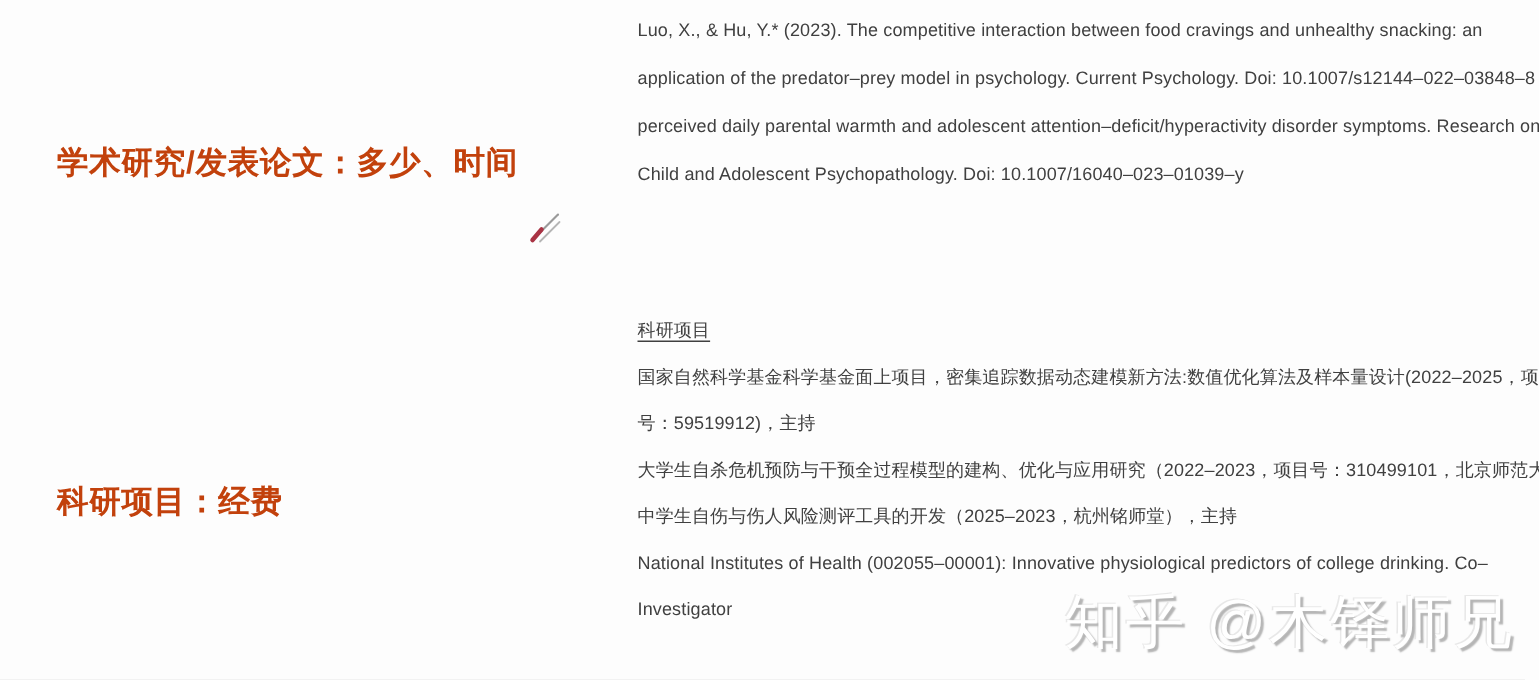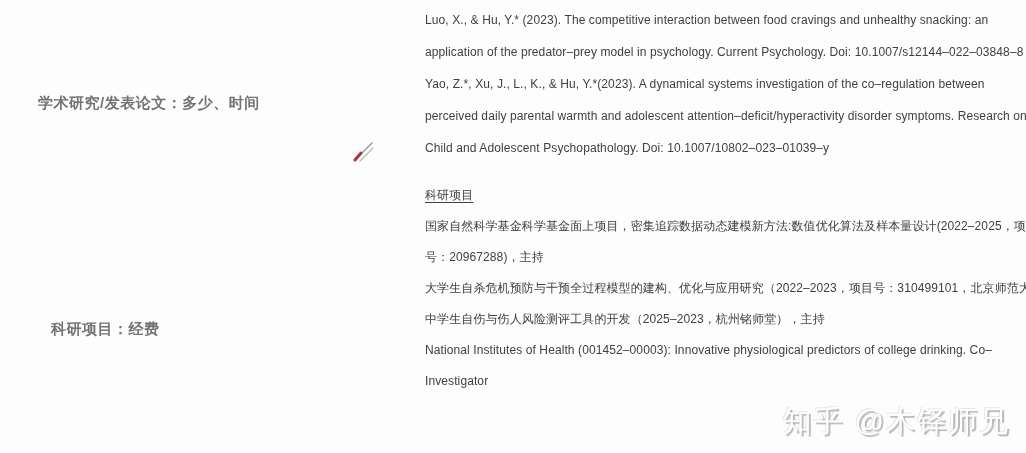--- a/index.html
+++ b/index.html
@@ -8,54 +8,54 @@
     width: 1026px;
     height: 453px;
     background: #fdfdfd;
     overflow: hidden;
     font-family: "Liberation Sans", "DejaVu Sans", sans-serif;
   }
   .hd {
     position: absolute;
     left: 38px;
     margin: 0;
-    font-size: 15px;
+    font-size: 21px;
     font-weight: 700;
-    color: #737373;
+    color: #c2410c;
     letter-spacing: 0.5px;
     white-space: nowrap;
   }
   .hd1 { top: 94px; }
-  .hd2 { top: 320px; margin-left: 13px; }
+  .hd2 { top: 320px; }
   .pointer {
     position: absolute;
     left: 350px;
     top: 138px;
   }
   .col {
     position: absolute;
     left: 425px;
     width: 600px;
     color: #404040;
     font-size: 12px;
     letter-spacing: 0.1px;
   }
   .pubs { top: 4px; }
   .pubs .ln { height: 32px; line-height: 32px; white-space: nowrap; }
-  .projs { top: 180px; }
+  .projs { top: 205px; }
   .projs .ln { height: 31px; line-height: 31px; white-space: nowrap; }
   .underlined {
     text-decoration: underline;
     text-underline-offset: 3px;
   }
   .watermark {
     position: absolute;
     right: 16px;
     bottom: 11px;
-    font-size: 29px;
+    font-size: 39px;
     font-weight: 400;
     letter-spacing: 2px;
     color: #ffffff;
     text-shadow: 2px 2px 1px #b5b5b5, -1px -1px 0 #e8e8e8;
     white-space: nowrap;
   }
 </style>
 </head>
 <body>
 
@@ -66,30 +66,29 @@
 
   <svg class="pointer" width="26" height="28" viewBox="0 0 26 28">
     <line x1="7" y1="20" x2="22" y2="5" stroke="#9a9a9a" stroke-width="1.4" stroke-linecap="round"></line>
     <line x1="10" y1="23" x2="23" y2="10" stroke="#b5b5b5" stroke-width="1.2" stroke-linecap="round"></line>
     <line x1="5" y1="22" x2="11" y2="15" stroke="#a93344" stroke-width="3" stroke-linecap="round"></line>
   </svg>
 
   <div class="col pubs">
     <div class="ln">Luo, X., &amp; Hu, Y.* (2023). The competitive interaction between food cravings and unhealthy snacking: an</div>
     <div class="ln">application of the predator–prey model in psychology. Current Psychology. Doi: 10.1007/s12144–022–03848–8</div>
-    <div class="ln">Yao, Z.*, Xu, J., L., K., &amp; Hu, Y.*(2023). A dynamical systems investigation of the co–regulation between</div>
     <div class="ln">perceived daily parental warmth and adolescent attention–deficit/hyperactivity disorder symptoms. Research on</div>
-    <div class="ln">Child and Adolescent Psychopathology. Doi: 10.1007/10802–023–01039–y</div>
+    <div class="ln">Child and Adolescent Psychopathology. Doi: 10.1007/16040–023–01039–y</div>
   </div>
 
   <div class="col projs">
     <div class="ln underlined">科研项目</div>
     <div class="ln">国家自然科学基金科学基金面上项目，密集追踪数据动态建模新方法:数值优化算法及样本量设计(2022–2025，项目批准</div>
-    <div class="ln">号：20967288)，主持</div>
+    <div class="ln">号：59519912)，主持</div>
     <div class="ln">大学生自杀危机预防与干预全过程模型的建构、优化与应用研究（2022–2023，项目号：310499101，北京师范大学），</div>
     <div class="ln">中学生自伤与伤人风险测评工具的开发（2025–2023，杭州铭师堂），主持</div>
-    <div class="ln">National Institutes of Health (001452–00003): Innovative physiological predictors of college drinking. Co–</div>
+    <div class="ln">National Institutes of Health (002055–00001): Innovative physiological predictors of college drinking. Co–</div>
     <div class="ln">Investigator</div>
   </div>
 
   <div class="watermark">知乎 @木铎师兄</div>
 
 </div>
 
 </body></html>

